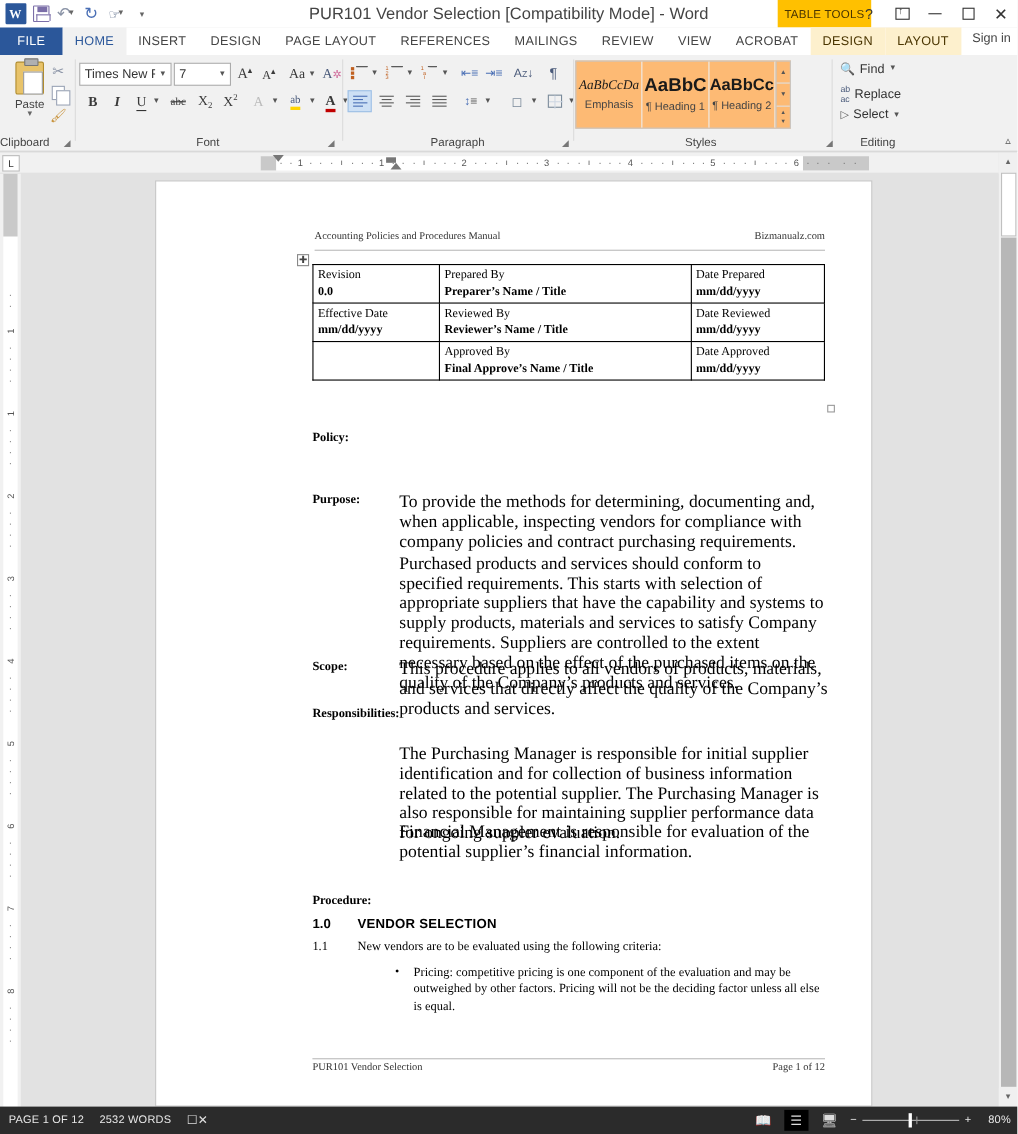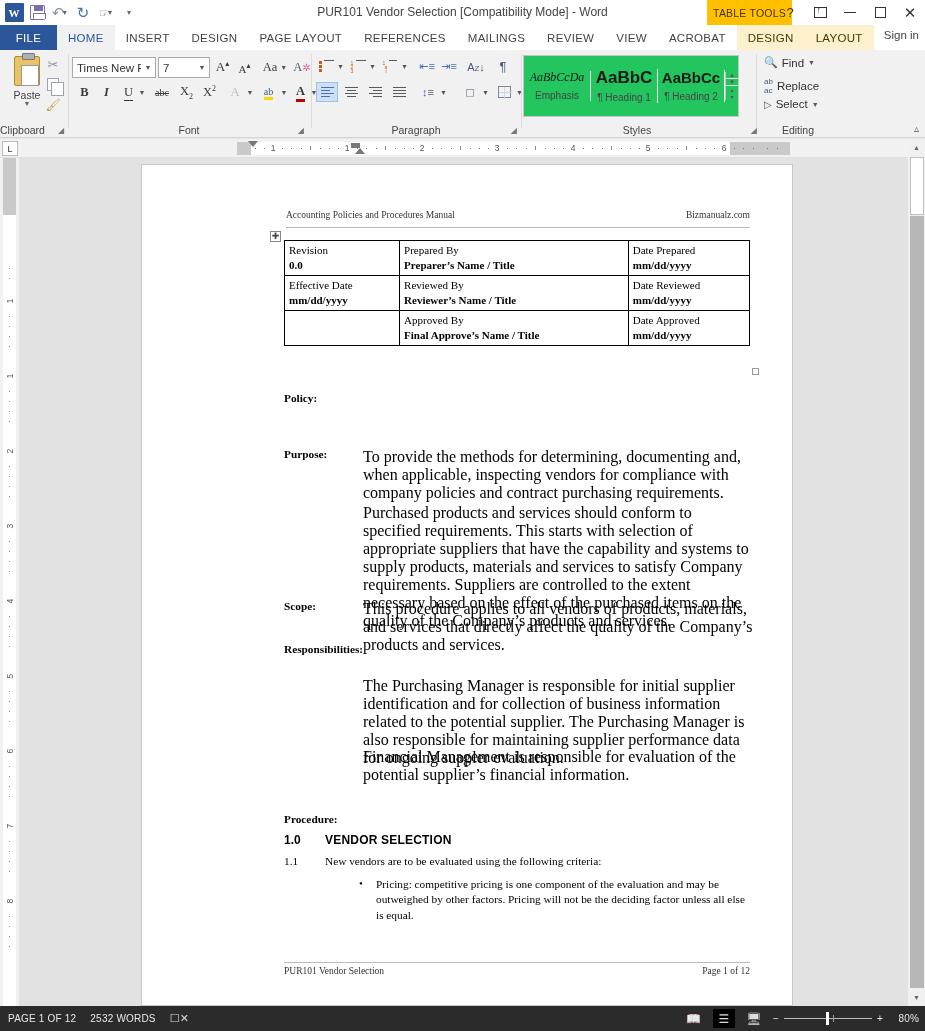--- a/index.html
+++ b/index.html
@@ -38,21 +38,21 @@
   .save-ico::after {
     content: ""; position: absolute; left: 2px; bottom: 0px; width: 11px; height: 5px;
     border: 1px solid #7b6ea8; border-bottom: none; background: #fff;
   }
   .undo-arrow { font-size: 15px; color: #8a93a6; line-height: 1; }
   .redo-arrow { font-size: 15px; color: #4a6fb5; line-height: 1; }
   .tiny-caret { font-size: 7px; color: #666; margin-left: -3px; }
   .touch-ico { font-size: 12px; color: #5b6b88; }
   .title-text {
     position: absolute; left: 0; right: 0; text-align: center;
-    font-size: 12px; color: #444; line-height: 25px; pointer-events: none;
+    font-size: 15px; color: #444; line-height: 25px; pointer-events: none;
   }
   .tabletools-hdr {
     position: absolute; left: 707px; top: 0; width: 85px; height: 25px;
     background: #ffc000; color: #4a3500; font-size: 10.5px;
     display: flex; align-items: center; justify-content: center;
     letter-spacing: .2px;
   }
   .win-ctrls {
     position: absolute; right: 0; top: 0; height: 25px; display: flex; align-items: center;
   }
@@ -162,22 +162,22 @@
     position: absolute; left: 0; width: 3px; height: 3px; background: #c06020; font-weight: normal;
   }
   .list-ico b:nth-of-type(1){ top:1px; } .list-ico b:nth-of-type(2){ top:5px; } .list-ico b:nth-of-type(3){ top:9px; }
   .align-ico { display: inline-block; width: 15px; height: 13px; position: relative; }
   .align-ico i {
     position: absolute; height: 1.6px; background: #4a6fb5; font-style: normal;
   }
 
   
   .styles-box {
-    position: absolute; left: 0; top: 5px; width: 216px; height: 62px;
-    background: #22c55e; border: 1px solid #c6c6c6; display: flex; align-items: center;
+    position: absolute; left: 0; top: 5px; width: 196px; height: 62px;
+    background: #fdba74; border: 1px solid #c6c6c6; display: flex;
   }
   .style-item {
     flex: 1; display: flex; flex-direction: column; align-items: center;
     justify-content: center; border-right: 1px solid #eee;
   }
   .style-preview { font-size: 13px; color: #1a1a1a; line-height: 1.1; }
   .style-name { font-size: 10px; color: #444; margin-top: 5px; }
   .styles-scroll {
     width: 13px; display: flex; flex-direction: column; border-left: 1px solid #c6c6c6;
   }

